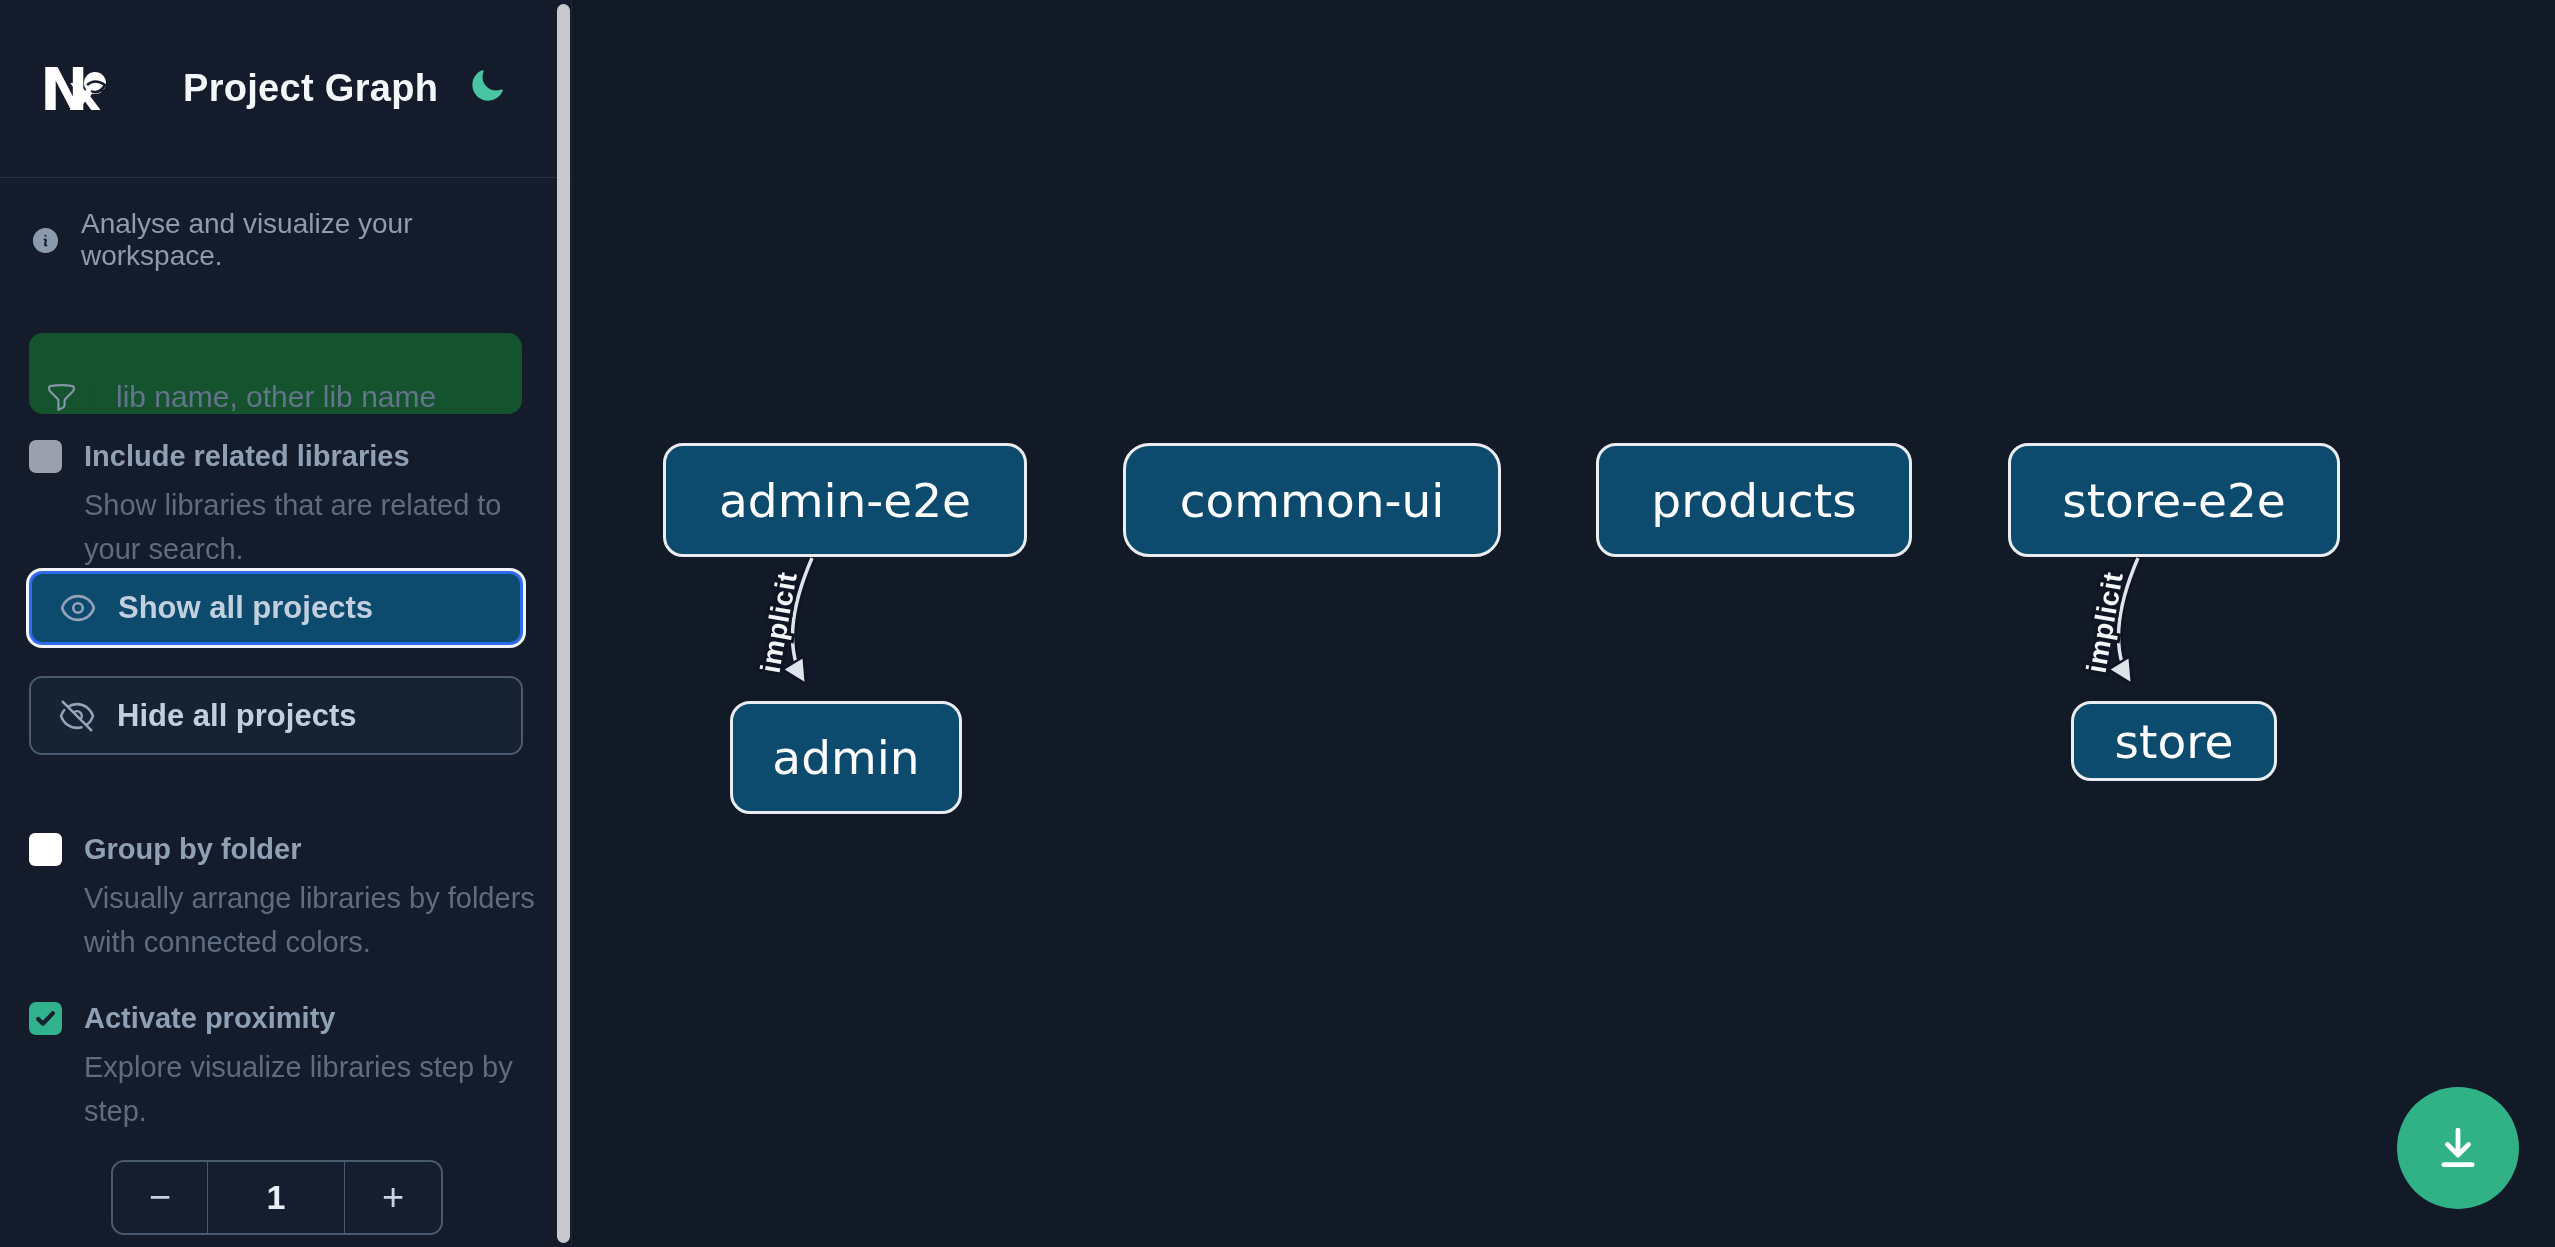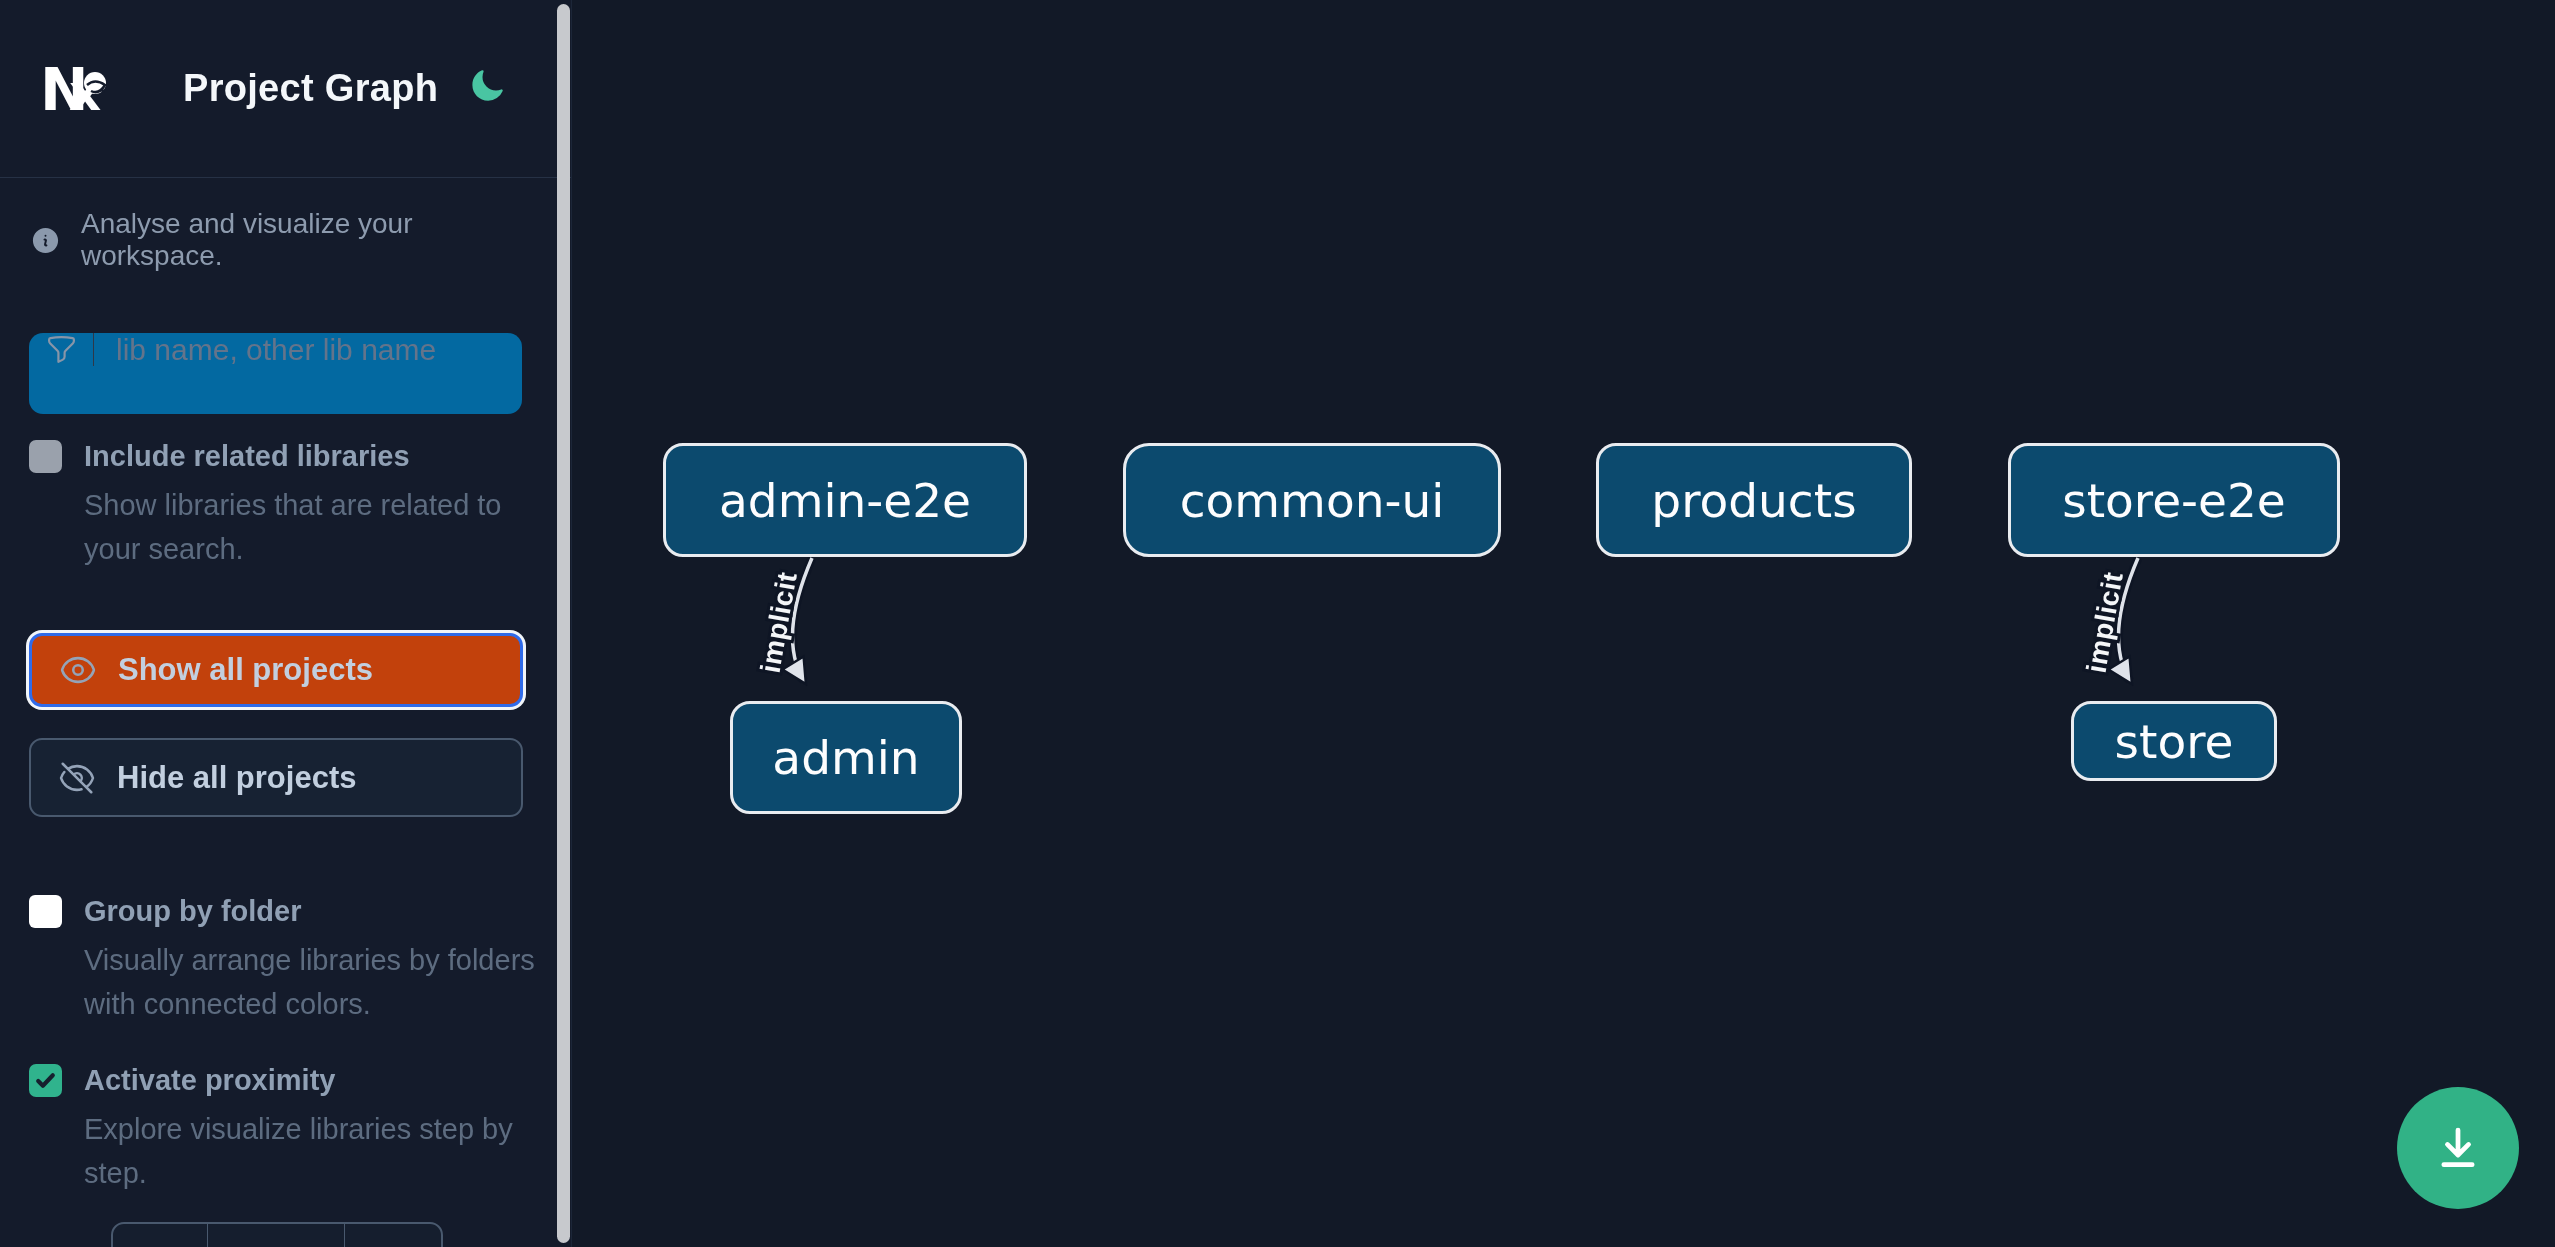--- a/index.html
+++ b/index.html
@@ -22,22 +22,22 @@
   .sb-title { margin-left:74px; font-size:38px; font-weight:600; color:#f4f7fa; letter-spacing:.3px; }
   .moon-btn { position:absolute; left:469px; top:68px; width:36px; height:36px; color:#49c5a2; cursor:pointer; background:none; border:none; }
   .moon-btn svg { width:36px; height:36px; }
 
   .sb-content { padding:0 29px; }
   .intro-row { margin-top:30px; display:flex; align-items:center; gap:20px; padding-left:1px; }
   .info-icon { width:31px; height:31px; color:#8b99ac; flex:none; }
   .intro-text { font-size:28px; color:#8d9bae; }
 
   .search-box {
-    margin-top:61px; height:81px; width:493px; background:#0369a1;
-    border-radius:14px; display:flex; align-items:flex-start; overflow:hidden;
+    margin-top:61px; height:81px; width:493px; background:#14532d;
+    border-radius:14px; display:flex; align-items:flex-end; overflow:hidden;
   }
   .search-icon-cell {
     width:65px; flex:none; display:flex; align-items:center; justify-content:center;
     border-right:1px solid #2e3848; color:#8795a8;
   }
   .search-icon-cell svg { width:33px; height:33px; }
   .search-input {
     flex:1; background:transparent; border:none; outline:none;
     font-family:"Liberation Sans",sans-serif; font-size:30px; color:#cbd5e1; padding:0 22px;
   }
@@ -57,22 +57,22 @@
   .cb-desc  { margin:10px 0 0 55px; font-size:29px; line-height:44px; color:#5d6c80; max-width:462px; }
 
   .btn {
     display:flex; align-items:center; gap:21px; width:494px; height:79px;
     background:#172233; border:2px solid #49596e; border-radius:13px;
     padding-left:27px; cursor:pointer; font-family:"Liberation Sans",sans-serif;
   }
   .btn svg { width:38px; height:38px; color:#94a3b8; flex:none; }
   .btn span { font-size:31px; font-weight:600; color:#c2cfdf; }
   .btn-show {
-    margin-top:62px; height:74px; border:3px solid #2f6bea;
-    box-shadow:0 0 0 3px #f1f5f9; background:#c2410c;
+    height:74px; border:3px solid #2f6bea;
+    box-shadow:0 0 0 3px #f1f5f9; background:#0c4a6e;
   }
   .btn-hide { margin-top:31px; }
 
   .group-block { margin-top:78px; }
   .prox-block  { margin-top:38px; }
 
   .stepper {
     margin:27px 0 0 82px; width:332px; height:75px;
     border:2px solid #49596e; border-radius:13px; background:#151e2e;
     display:flex; align-items:stretch; overflow:hidden;

